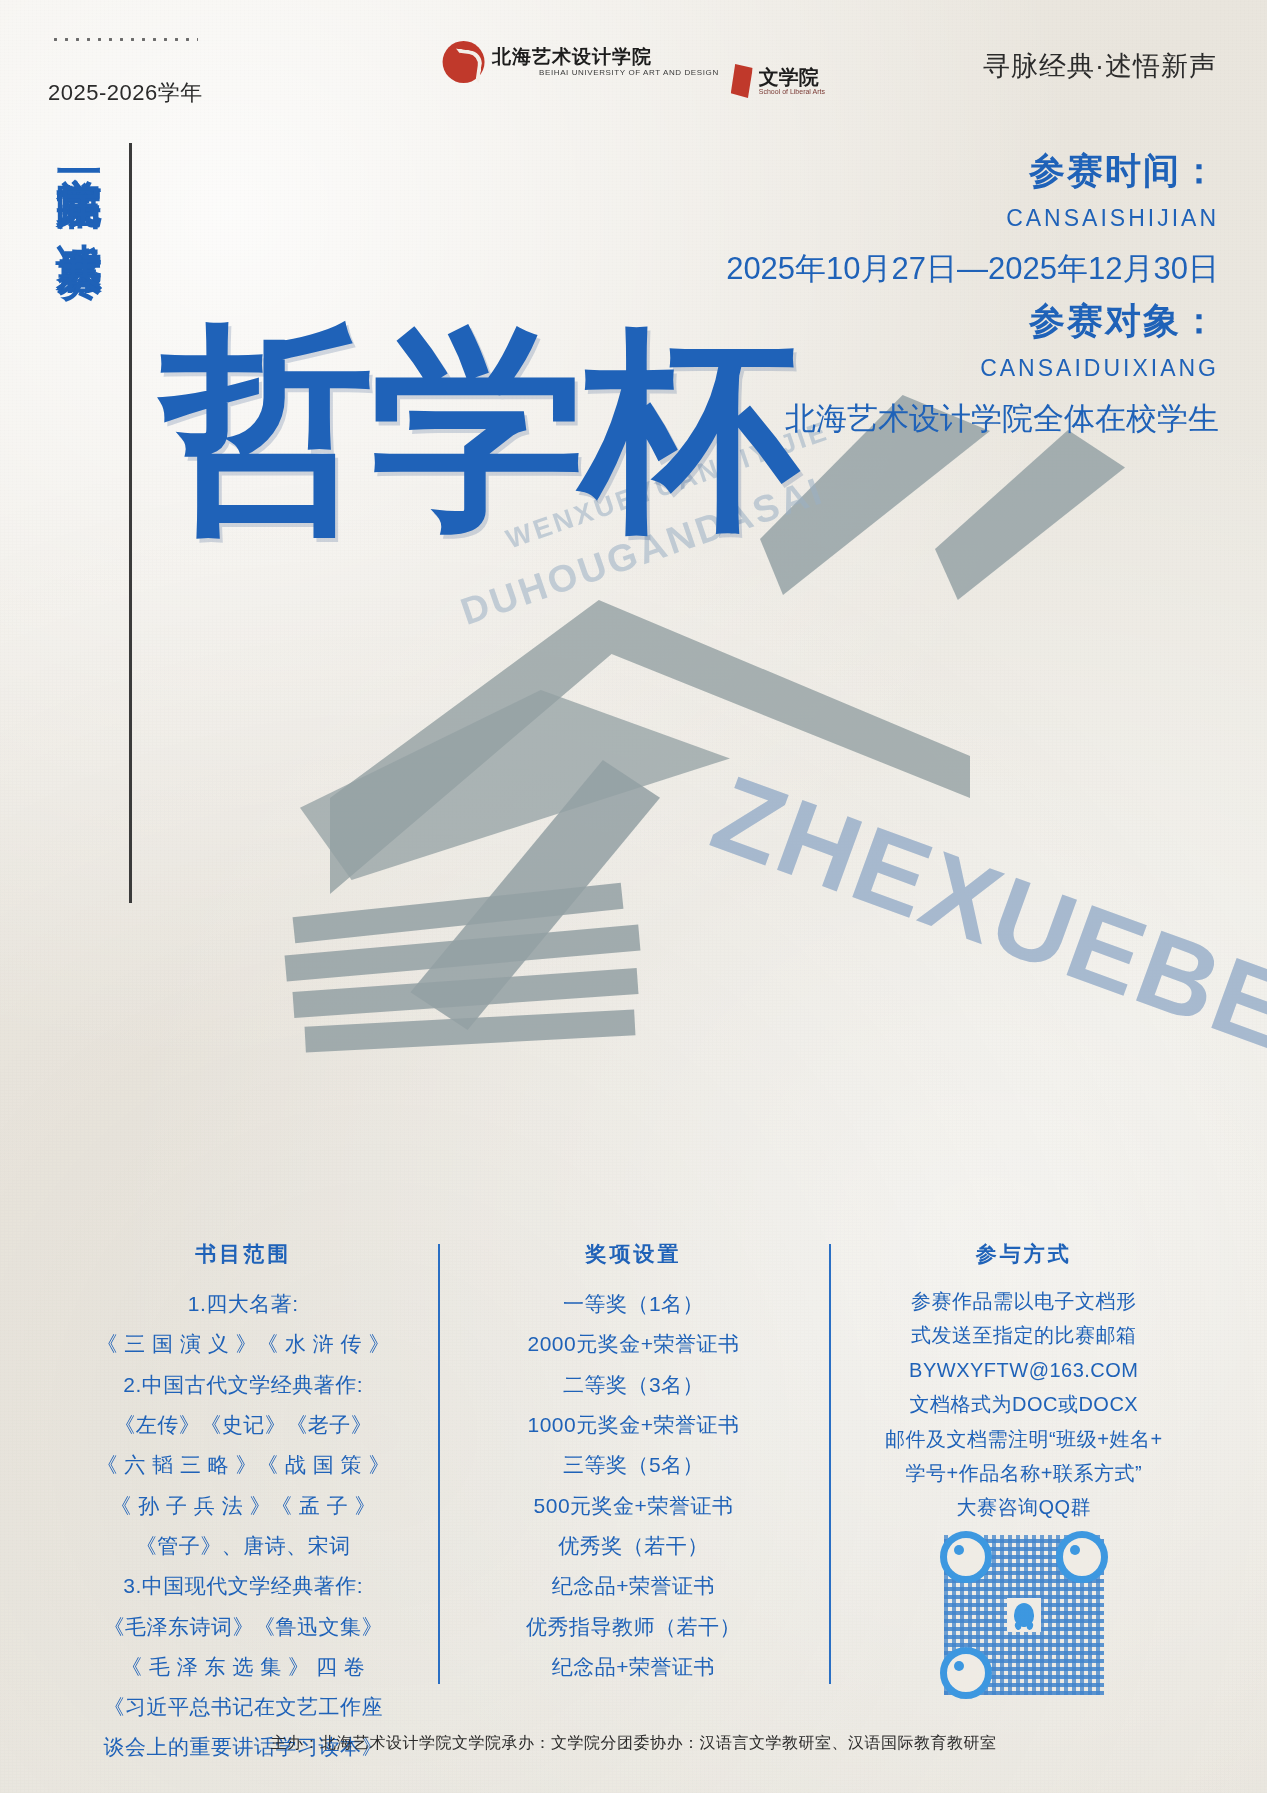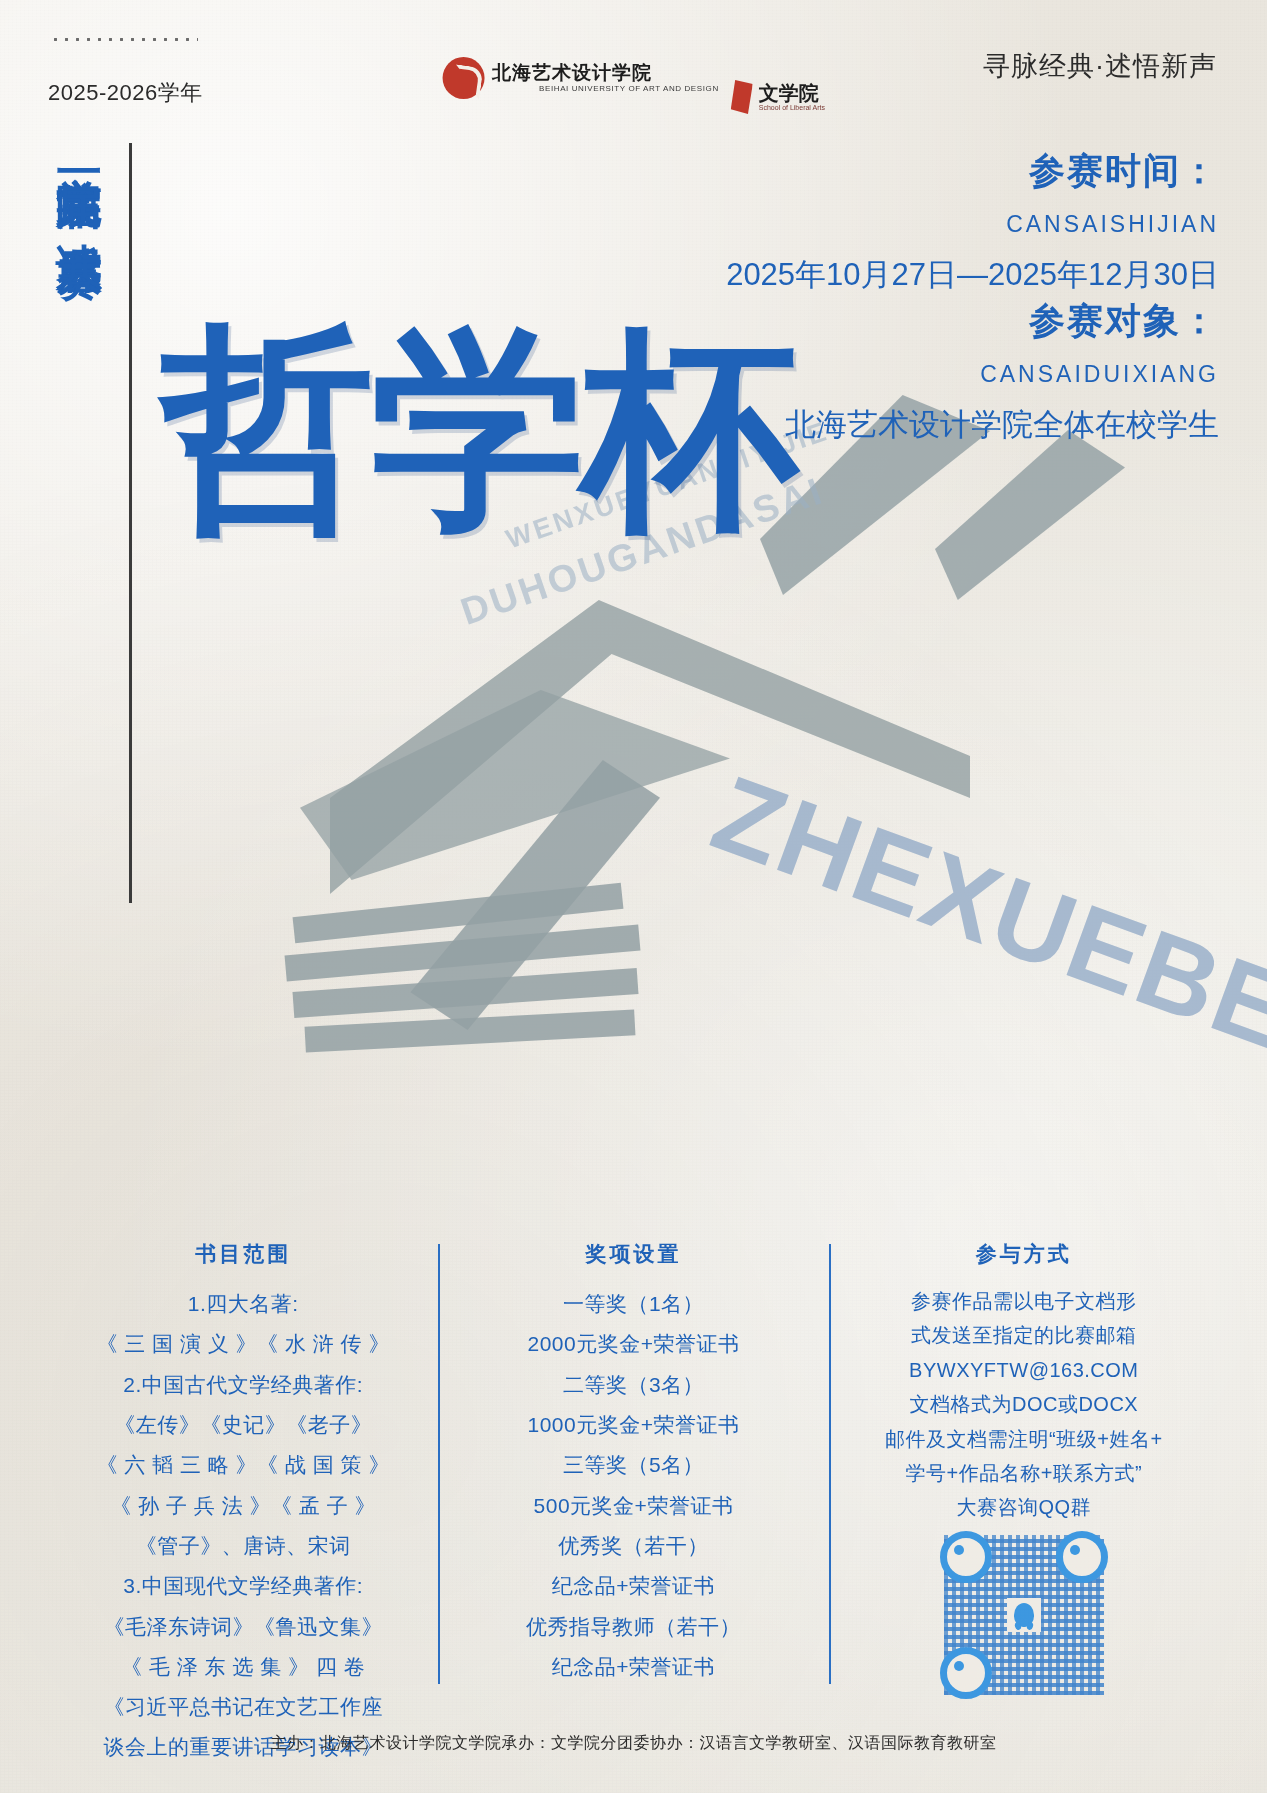--- a/index.html
+++ b/index.html
@@ -52,21 +52,21 @@
     left: 48px; top: 50px;
     font-size: 22px;
     letter-spacing: .5px;
     color: #2b2b2b;
     margin-top: 28px;
   }
   .logos {
     position: absolute;
     left: 50%;
     transform: translateX(-50%);
-    top: 42px;
+    top: 26px;
     display: flex;
     gap: 12px;
   }
   .logo-bh {
     display: flex;
     align-items: center;
     gap: 8px;
   }
   .logo-mark {
     width: 42px; height: 42px;
@@ -247,21 +247,21 @@
   .info-obj  { top: 300px; }
   .info-head {
     font-size: 36px;
     font-weight: bold;
     letter-spacing: 2px;
     line-height: 1.15;
   }
   .info-sub {
     font-size: 23px;
     letter-spacing: 3px;
-    margin-top: 20px;
+    margin-top: 14px;
   }
   .info-main {
     font-size: 31px;
     color: #1f62b8;
     margin-top: 16px;
     letter-spacing: 0px;
     font-weight: 500;
   }
 
   

